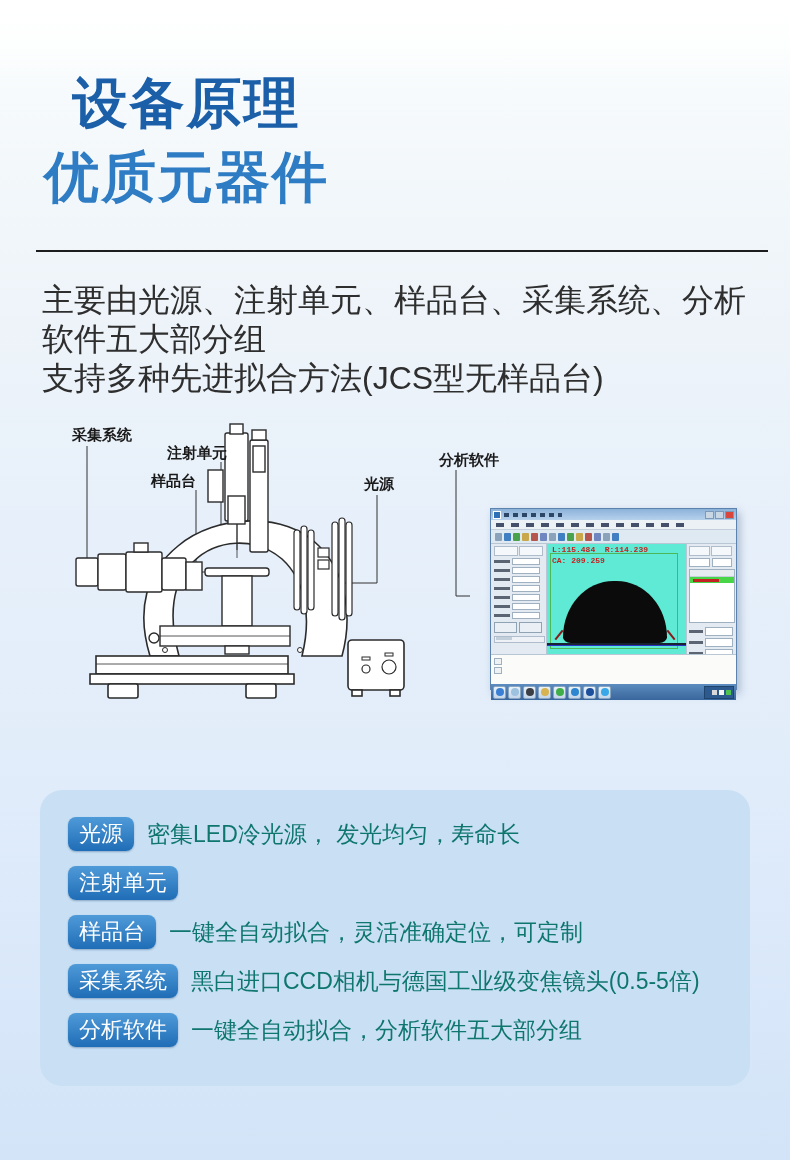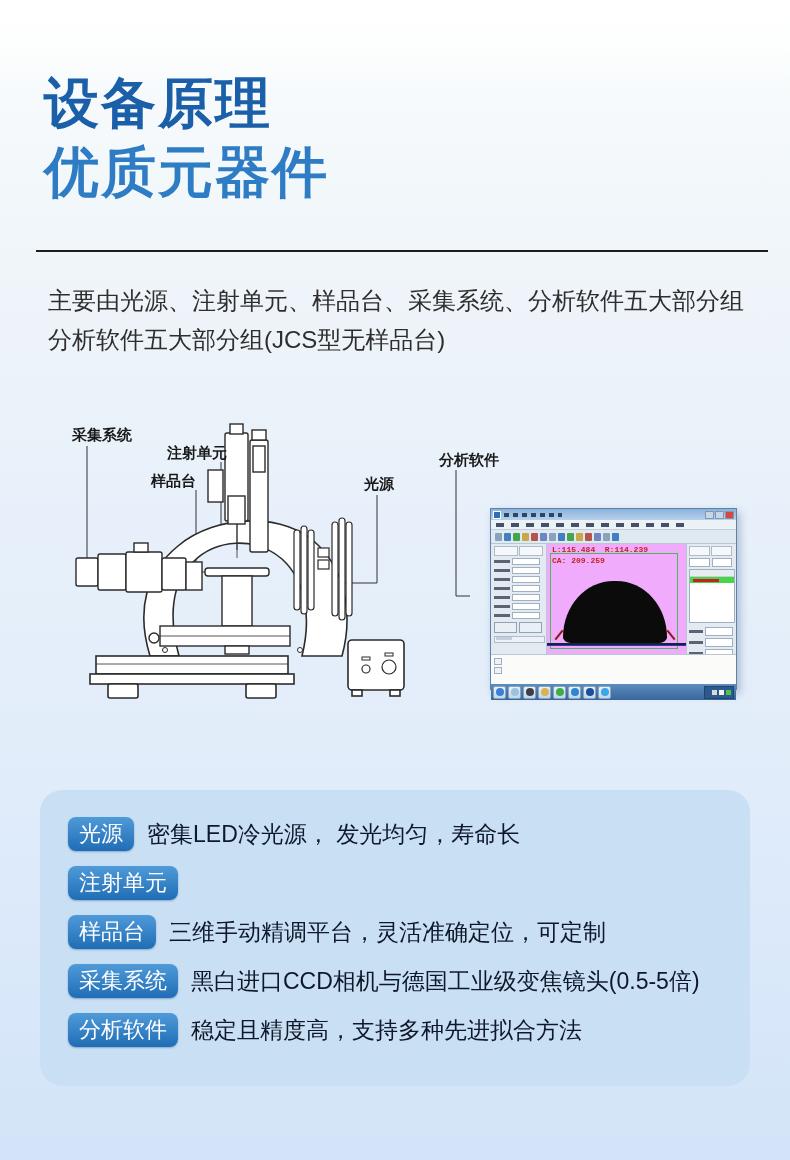--- a/index.html
+++ b/index.html
@@ -2,25 +2,25 @@
 <html><head>
 <meta charset="utf-8">
 <style>
   html,body{margin:0;padding:0;}
   body{font-family:"Liberation Sans","DejaVu Sans",sans-serif;}
   .page{position:relative;width:790px;height:1160px;overflow:hidden;
     background:linear-gradient(180deg,#ffffff 0px,#fdfefe 45px,#f6fafc 95px,#eef4f9 300px,
       #e7f0fa 520px,#e2edfa 745px,#dbe9fa 930px,#d3e4f8 1160px);}
   
   .title{position:absolute;left:44px;top:66px;font-weight:bold;font-size:55px;line-height:74px;letter-spacing:2px;}
-  .title .l1{color:#1b5fa9;}
-  .title .l2{color:#2e7cc3;font-family:Liberation Mono, monospace;}
+  .title .l1{color:#1b5fa9;text-align:center;}
+  .title .l2{color:#2e7cc3;}
   .subtitle{position:absolute;right:44px;top:80px;text-align:right;font-size:16px;line-height:26px;color:#2274bc;font-weight:bold;}
   .divider{position:absolute;left:36px;top:250px;width:732px;height:2px;background:#1d1d1d;}
-  .desc{position:absolute;left:48px;top:281px;width:724px;font-size:24px;line-height:39px;color:#2e2e2e;}
+  .desc{position:absolute;left:42px;top:281px;width:724px;font-size:32px;line-height:39px;color:#2e2e2e;}
   
   .diagram{position:absolute;left:0;top:400px;width:790px;height:330px;}
   .machine-svg{position:absolute;left:0;top:0;}
   .dlabel{position:absolute;font-size:15px;font-weight:bold;color:#1a1a1a;white-space:nowrap;}
   .lab-caiji{left:72px;top:26px;}
   .lab-zhushe{left:167px;top:44px;}
   .lab-yangpin{left:151px;top:72px;}
   .lab-guangyuan{left:364px;top:75px;}
   .lab-fenxi{left:439px;top:51px;}
   
@@ -49,21 +49,21 @@
   .sw-left{width:56px;background:#e3eaf1;border-right:1px solid #b9c6d4;padding:2px 2px 0 3px;box-sizing:border-box;}
   .lp-tabs{display:flex;margin-bottom:2px;}
   .lp-tab{width:22px;height:8px;background:#f4f8fb;border:1px solid #aebccb;margin-right:1px;}
   .lp-row{display:flex;align-items:center;margin-bottom:2px;}
   .lp-row .lbl{width:16px;height:3px;background:#5a6472;margin-right:2px;flex:none;}
   .lp-row .box{width:28px;height:7px;background:#fff;border:1px solid #9fb0c0;box-sizing:border-box;}
   .lp-btns{display:flex;margin-top:3px;}
   .lp-btn{width:23px;height:9px;background:#e9eff4;border:1px solid #8fa3b5;margin-right:2px;}
   .lp-scroll{margin-top:3px;width:49px;height:5px;background:#eef2f6;border:1px solid #aebccb;position:relative;}
   .lp-scroll .thumb{position:absolute;left:1px;top:0;width:16px;height:3px;background:#c2cfdb;}
-  .sw-canvas{flex:1;background:#f0abfc;position:relative;overflow:hidden;}
+  .sw-canvas{flex:1;background:#5eead4;position:relative;overflow:hidden;}
   .mred{position:absolute;font-family:"Liberation Mono","DejaVu Sans Mono",monospace;
         font-size:8px;font-weight:bold;color:#c42222;white-space:pre;line-height:10px;}
   .mred.r1{left:5px;top:1px;}
   .mred.r2{left:5px;top:12px;}
   .roi{position:absolute;left:3px;top:9px;width:126px;height:94px;border:1px solid #4db857;}
   .dome{position:absolute;left:16px;top:37px;width:104px;height:62px;background:#0b0b0b;
         border-radius:52px 52px 8px 8px / 58px 58px 6px 6px;}
   .cmark{position:absolute;width:12px;height:2px;background:#8b1a1a;}
   .cmark.l{left:6px;top:90px;transform:rotate(-52deg);}
   .cmark.r{left:118px;top:90px;transform:rotate(52deg);}
@@ -95,36 +95,36 @@
   .tk:nth-child(7) i{background:#1b4f9c;} .tk:nth-child(8) i{background:#39a7e8;}
   .tk-spc{flex:1;}
   .tray{width:30px;height:13px;background:#2c5a8e;border:1px solid #1f456f;display:flex;align-items:center;justify-content:flex-end;padding-right:2px;box-sizing:border-box;}
   .tray i{display:block;width:5px;height:5px;margin-left:2px;}
   .tray .t1{background:#d9d9d9;} .tray .t2{background:#f5f5f5;} .tray .t3{background:#4fc14f;}
   
   .card{position:absolute;left:40px;top:790px;width:710px;height:296px;background:#c9e0f4;border-radius:22px;box-sizing:border-box;padding:27px 0 0 28px;}
   .frow{display:flex;align-items:flex-start;margin-bottom:15px;height:34px;}
   .badge{background:linear-gradient(180deg,#4f9ad8,#1f6db6);color:#fff;font-size:22px;line-height:34px;
          padding:0 11px;border-radius:8px;white-space:nowrap;box-shadow:0 1px 2px rgba(20,60,110,.35);}
-  .ftext{font-size:23px;color:#0f172a;line-height:34px;margin-left:13px;white-space:nowrap;}
+  .ftext{font-size:23px;color:#0f766e;line-height:34px;margin-left:13px;white-space:nowrap;}
 </style>
 </head>
 <body>
 
 <div class="page">
 
   <div class="title">
     <div class="l1">设备原理</div>
     <div class="l2">优质元器件</div>
   </div>
   <div class="divider"></div>
 
   <div class="desc">
     <div>主要由光源、注射单元、样品台、采集系统、分析软件五大部分组</div>
-    <div>分析软件五大部分组(JCS型无样品台)</div>
+    <div>支持多种先进拟合方法(JCS型无样品台)</div>
   </div>
 
   <div class="diagram">
 
     <svg class="machine-svg" width="790" height="330" viewBox="0 0 790 330">
       <g stroke="#333" stroke-width="1" fill="none">
         <path d="M87,46 V162"></path>
         <path d="M221,62 V128 H232"></path>
         <path d="M196,90 V172 H211"></path>
         <path d="M377,95 V183 H326"></path>
@@ -350,25 +350,25 @@
   <div class="card">
     <div class="frow">
       <span class="badge">光源</span>
       <span class="ftext">密集LED冷光源， 发光均匀，寿命长</span>
     </div>
     <div class="frow">
       <span class="badge">注射单元</span>
     </div>
     <div class="frow">
       <span class="badge">样品台</span>
-      <span class="ftext">三维手动精调平台，灵活准确定位，可定制</span>
+      <span class="ftext">一键全自动拟合，灵活准确定位，可定制</span>
     </div>
     <div class="frow">
       <span class="badge">采集系统</span>
       <span class="ftext">黑白进口CCD相机与德国工业级变焦镜头(0.5-5倍)</span>
     </div>
     <div class="frow">
       <span class="badge">分析软件</span>
-      <span class="ftext">稳定且精度高，支持多种先进拟合方法</span>
+      <span class="ftext">一键全自动拟合，分析软件五大部分组</span>
     </div>
   </div>
 
 </div>
 
 </body></html>

